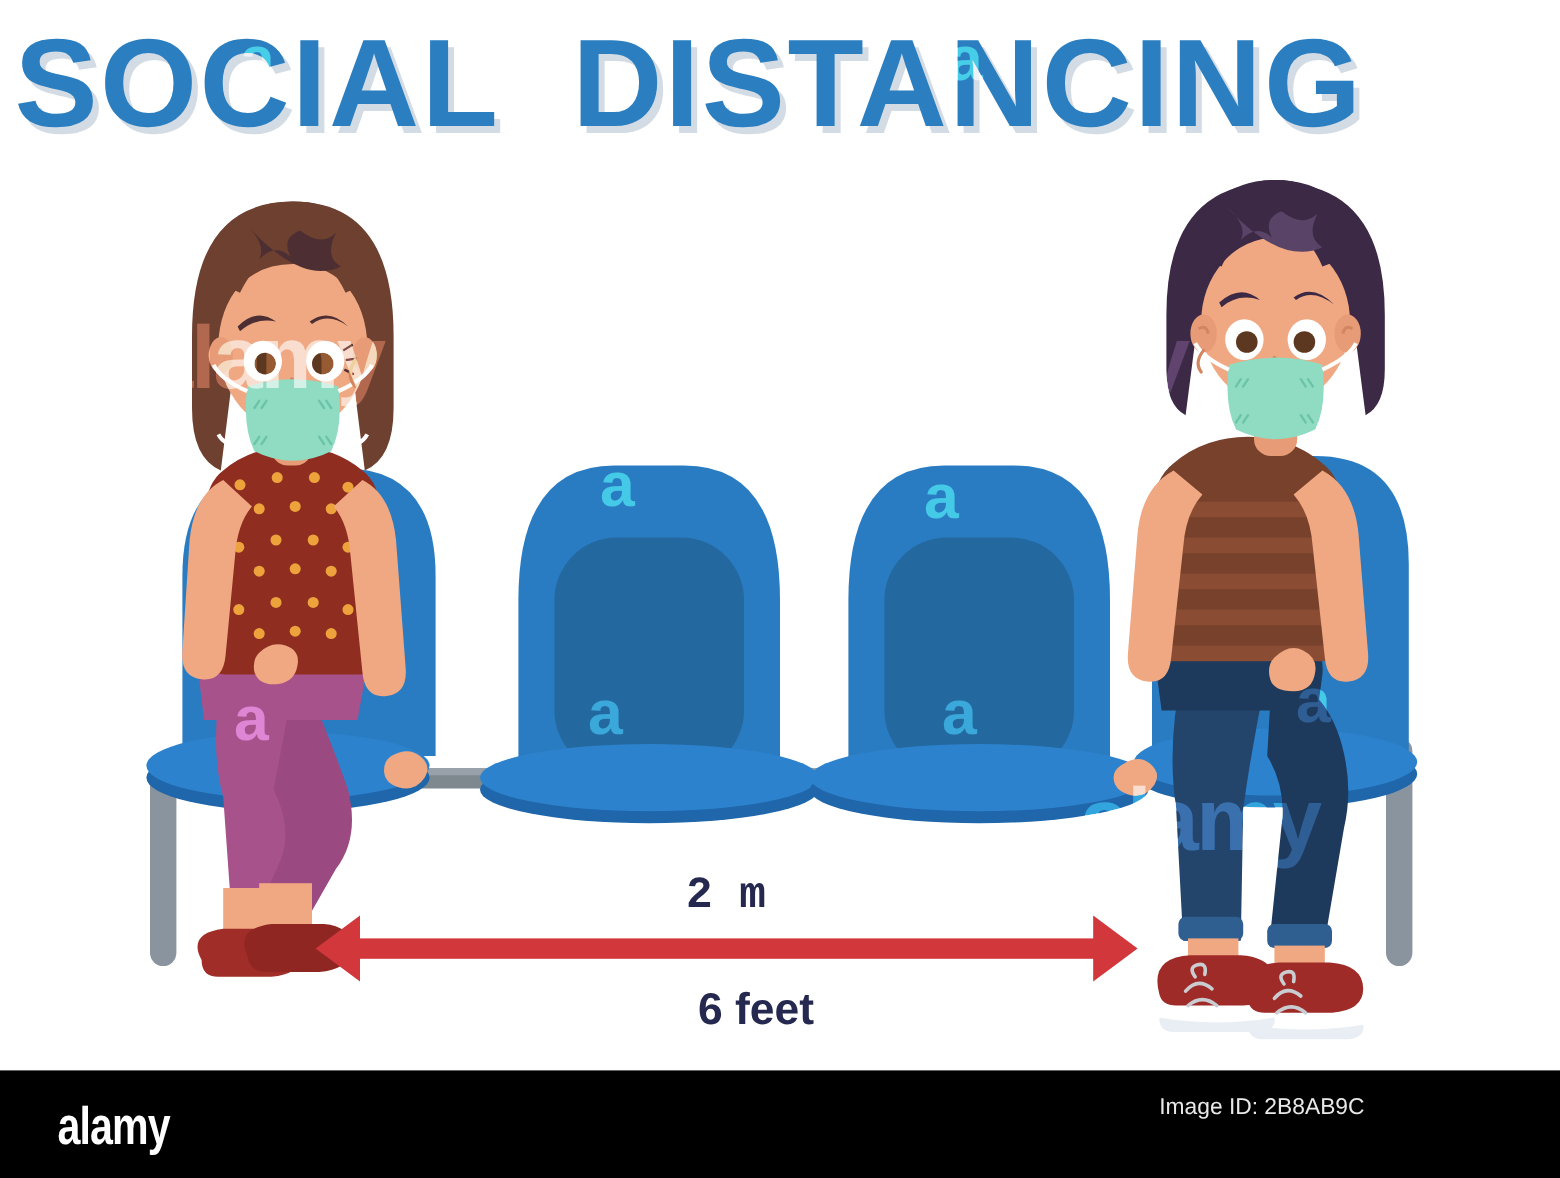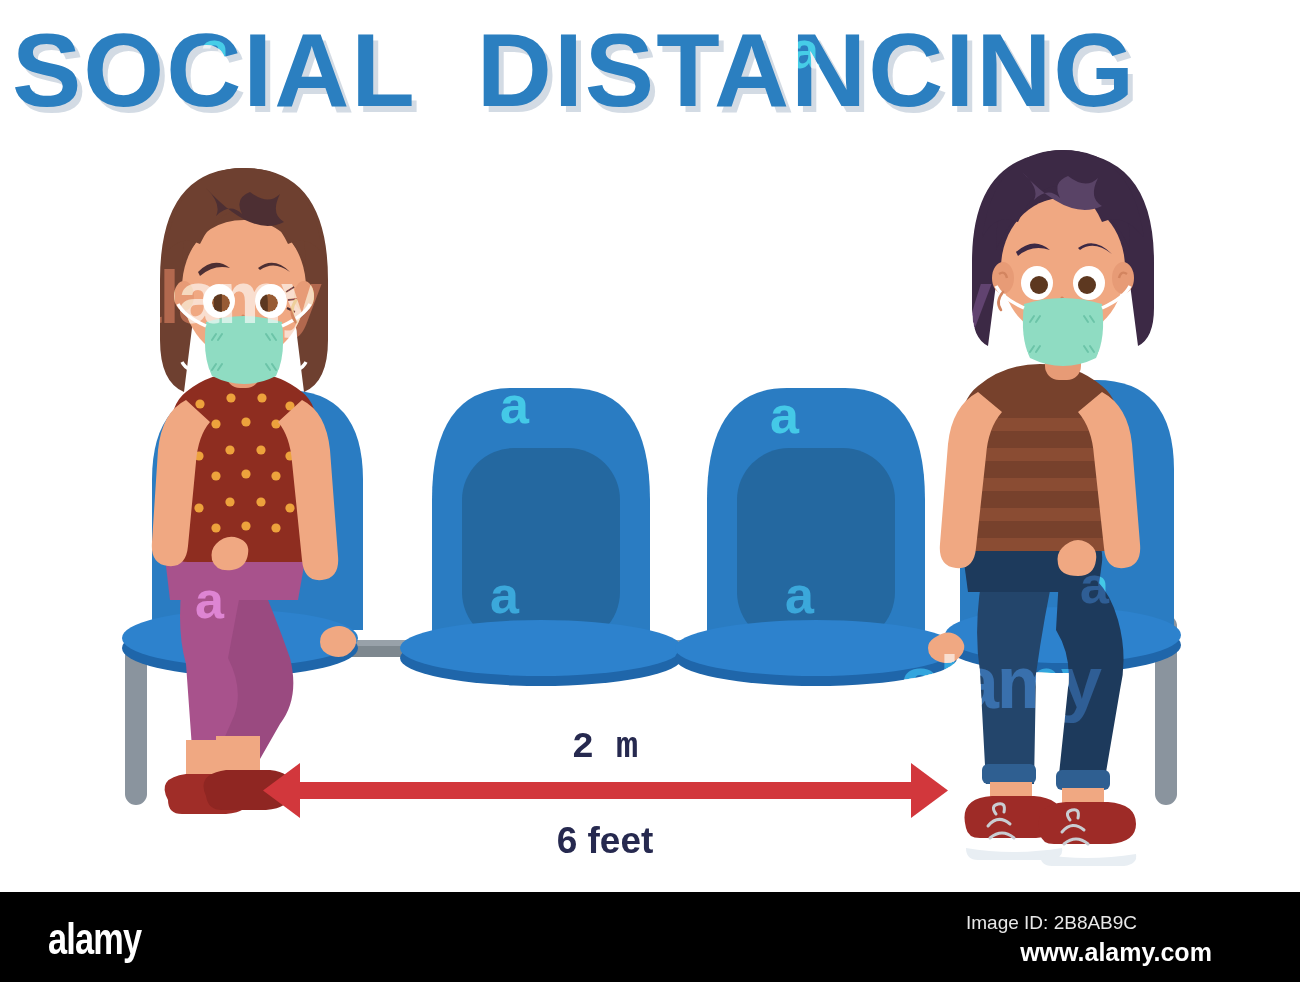--- a/index.html
+++ b/index.html
@@ -19,21 +19,21 @@
     margin-left:12px;
   }
   
   #art{position:absolute;left:0;top:0;width:1300px;height:900px;}
   
   .measure-label{
     position:absolute;text-align:center;color:#26294f;
     font-weight:bold;font-family:"Liberation Sans", sans-serif;
   }
   #label-m{left:455px;top:726px;width:300px;font-size:37px;font-family:Liberation Mono, monospace;}
-  #label-ft{left:455px;top:820px;width:300px;font-size:37px;}
+  #label-ft{left:480px;top:820px;width:300px;font-size:37px;}
   
   #watermark{
     position:absolute;left:0;top:0;width:1300px;height:900px;
     pointer-events:none;overflow:hidden;
   }
   .wm{
     position:absolute;color:#ffffff;opacity:.62;
     font-family:"Liberation Sans", sans-serif;font-weight:bold;
     mix-blend-mode:overlay;
   }
@@ -284,16 +284,15 @@
     <span class="wm wm-a" style="left:490px;top:565px;">a</span>
     <span class="wm wm-a" style="left:770px;top:385px;">a</span>
     <span class="wm wm-a" style="left:785px;top:565px;">a</span>
     <span class="wm wm-a" style="left:1080px;top:555px;">a</span>
     <span class="wm wm-word" style="left:900px;top:640px;">alamy</span>
   </div>
 
   <div id="footer">
     <div id="footer-logo">alamy</div>
     <div id="footer-imageid">Image ID: 2B8AB9C</div>
-    <div id="footer-site">www.alamy.com</div>
   </div>
 
 </div>
 
 </body></html>

